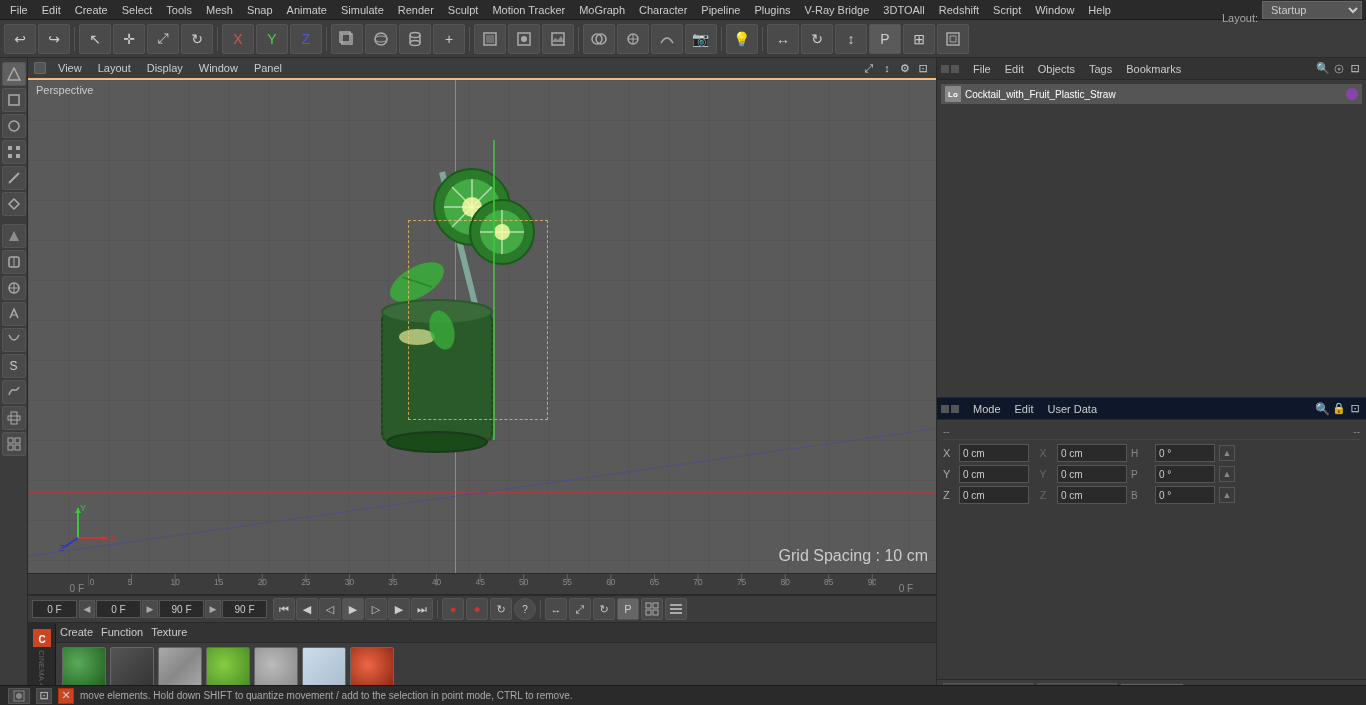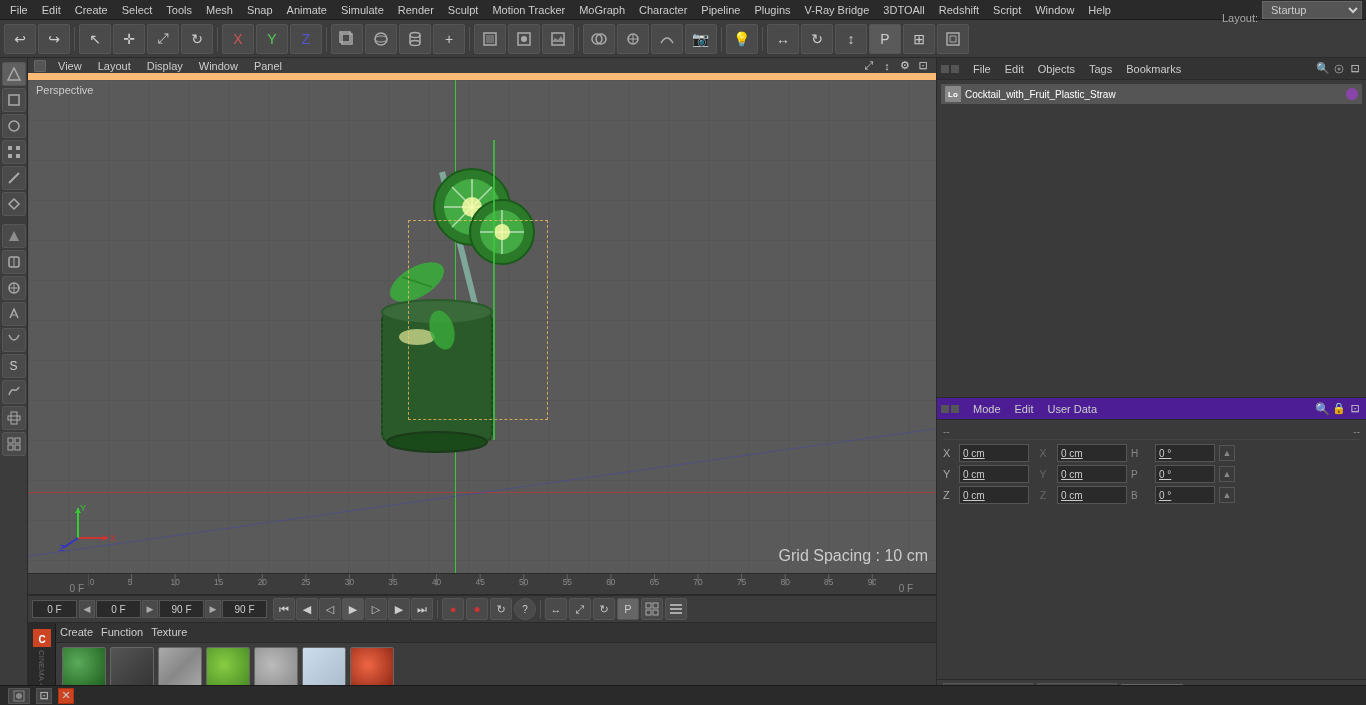--- a/index.html
+++ b/index.html
@@ -116,21 +116,21 @@
       display: flex;
       flex-direction: column;
     }
     #viewport-header {
       display: flex;
       align-items: center;
       background: #3c3c3c;
       height: 22px;
       padding: 0 6px;
       gap: 8px;
-      border-bottom: 7px solid #fdba74;
+      border-bottom: 2px solid #fdba74;
     }
     .viewport-header-item {
       color: #ccc;
       font-size: 11px;
       cursor: pointer;
       padding: 2px 4px;
     }
 
     #viewport-canvas {
       flex: 1;
@@ -264,21 +264,20 @@
       font-size: 11px;
     }
     .coord-field {
       width: 70px;
       height: 18px;
       background: #2a2a2a;
       border: 1px solid #555;
       color: #ccc;
       font-size: 11px;
       padding: 1px 3px;
-      text-decoration: underline;
     }
     .coord-separator {
       color: #666;
       font-size: 11px;
       width: 20px;
       text-align: center;
     }
 
     
     #coord-bar {
@@ -986,21 +985,21 @@
           <span style="color:#fff; font-size:10px;">Cocktail_with_Fruit_Plastic_Straw</span>
 
           <div style="margin-left:auto;">
             <div class="purple-dot"></div>
           </div>
         </div>
       </div>
     </div>
 
     <div id="attributes-panel" style="flex:1; display:flex; flex-direction:column;">
-      <div id="attributes-toolbar" style="display:flex; align-items:center; background:#4c1d95; height:22px; padding:0 4px; gap:6px; border-bottom:1px solid #2a2a2a;">
+      <div id="attributes-toolbar" style="display:flex; align-items:center; background:#0f172a; height:22px; padding:0 4px; gap:6px; border-bottom:1px solid #2a2a2a;">
         <div style="display:flex; gap:2px; align-items:center; margin-right:4px;">
           <div style="width:8px; height:8px; background:#555;"></div>
           <div style="width:8px; height:8px; background:#555;"></div>
         </div>
         <span class="attr-toolbar-item">Mode</span>
         <span class="attr-toolbar-item">Edit</span>
         <span class="attr-toolbar-item">User Data</span>
         <div style="margin-left:auto; display:flex; gap:2px;">
           <div style="width:14px; height:14px; display:flex; align-items:center; justify-content:center; cursor:pointer; color:#888; font-size:12px;">🔍</div>
           <div style="width:14px; height:14px; display:flex; align-items:center; justify-content:center; cursor:pointer;">🔒</div>
@@ -1064,13 +1063,14 @@
 
 <div id="status-bar" style="display:flex; align-items:center; background:#2a2a2a; height:20px; padding:0 8px; border-top:1px solid #1a1a1a; position:fixed; bottom:0; width:1366px;">
   <div style="width:22px; height:16px; background:#444; border:1px solid #555; display:flex; align-items:center; justify-content:center; margin-right:6px; cursor:pointer;">
     <svg width="12" height="12" viewBox="0 0 12 12">
         <rect x="1" y="1" width="10" height="10" fill="none" stroke="#888" stroke-width="1"></rect>
         <circle cx="6" cy="6" r="3" fill="#888"></circle>
       </svg>
   </div>
   <div style="width:16px; height:16px; background:#444; border:1px solid #555; display:flex; align-items:center; justify-content:center; margin-right:6px; cursor:pointer;">⊡</div>
   <div style="width:16px; height:16px; background:#cc4422; border:1px solid #aa3311; display:flex; align-items:center; justify-content:center; margin-right:6px; cursor:pointer;">✕</div>
+  <span class="status-text">move elements. Hold down SHIFT to quantize movement / add to the selection in point mode, CTRL to remove.</span>
 </div>
 
 </body></html>

